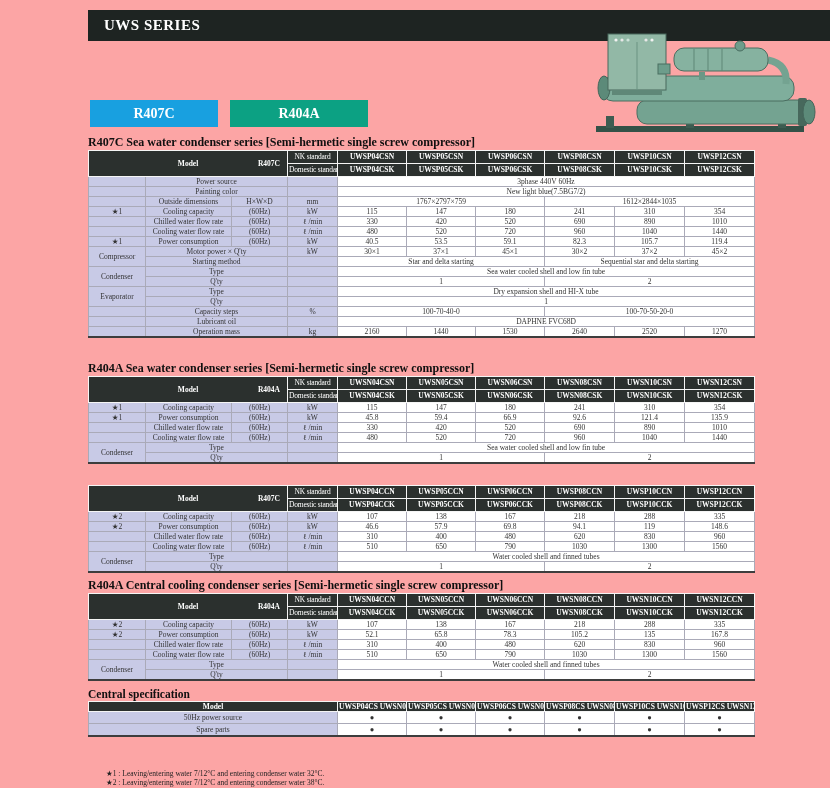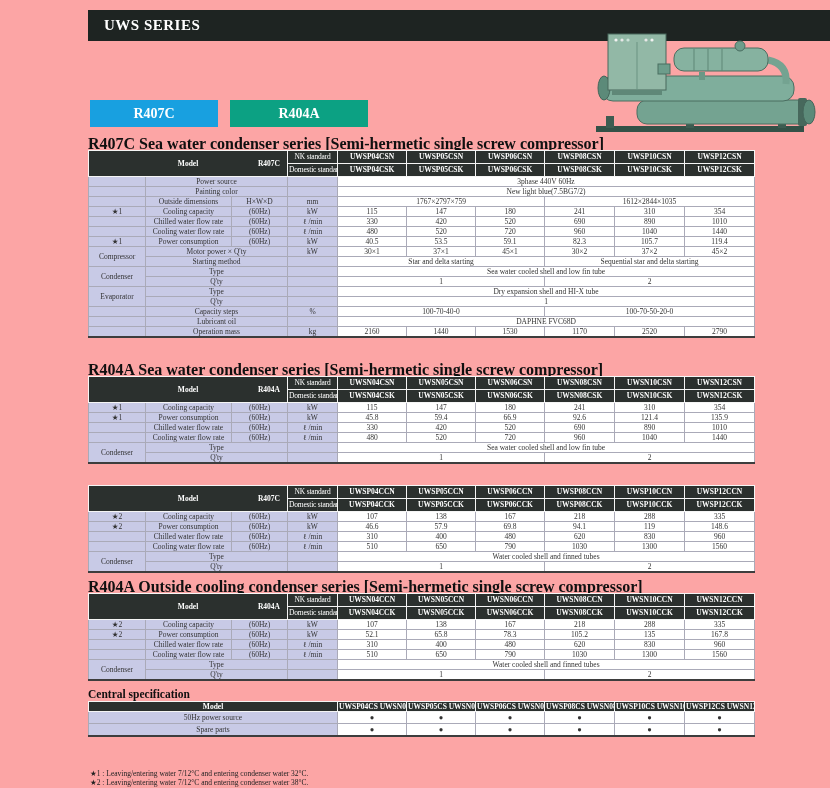--- a/index.html
+++ b/index.html
@@ -9,23 +9,23 @@
             color:#fff;display:flex;align-items:center;}
   .bar-dark span{font-size:15px;font-weight:bold;letter-spacing:.5px;padding-left:16px;}
   .bar-blue{position:absolute;left:88px;top:41px;width:742px;height:53px;background:#2152ac;
             color:#fff;display:flex;align-items:center;}
   .bar-blue span{font-size:29px;font-weight:bold;letter-spacing:.5px;padding-left:13px;}
   .badge{position:absolute;top:100px;height:27px;color:#fff;font-size:14px;font-weight:bold;
          display:flex;align-items:center;justify-content:center;}
   .badge1{left:90px;width:128px;}
   .badge2{left:230px;width:138px;}
   .photo{position:absolute;left:582px;top:16px;width:248px;height:124px;}
-  .stitle{position:absolute;left:88px;font-size:16px;font-weight:bold;color:#101010;white-space:nowrap;}
+  .stitle{position:absolute;left:88px;font-size:12px;font-weight:bold;color:#101010;white-space:nowrap;}
   .tmount{position:absolute;left:88px;}
-  .fnote{position:absolute;left:90px;font-size:7.5px;color:#222;}
+  .fnote{position:absolute;left:106px;font-size:7.5px;color:#222;}
   table.spec{border-collapse:collapse;table-layout:fixed;width:666px;background:#fff;
              border:1px solid #6e6e78;border-bottom:2px solid #3d3d3d;padding-left:47px;}
   table.spec td{border:1px solid #aaaab8;font-size:7.5px;line-height:9px;height:9px;
                 padding:0 1px;text-align:center;color:#333;overflow:hidden;white-space:nowrap;}
   table.spec tr.hrow td{height:12px;line-height:12px;}
   td.hd{background:#2b302e !important;color:#fff !important;border:1px solid #f5f5f5 !important;font-weight:bold;}
   td.hmname{font-size:7px;}
   td.hstd{font-size:5.8px;font-weight:normal;letter-spacing:-.2px;margin-left:47px;}
   td.mcell{position:relative;font-size:8px;}
   td.mcell .refr{position:absolute;right:7px;top:50%;transform:translateY(-50%);font-size:7.5px;}
@@ -238,23 +238,23 @@
             <td class="lav unit"></td>
             <td class="val" colspan="6">DAPHNE FVC68D</td>
           </tr>
           <tr>
             <td class="lav c0"></td>
             <td class="lav lbl" colspan="2">Operation mass</td>
             <td class="lav unit">kg</td>
             <td class="val">2160</td>
             <td class="val">1440</td>
             <td class="val">1530</td>
-            <td class="val">1170</td>
+            <td class="val">2640</td>
             <td class="val">2520</td>
-            <td class="val">2790</td>
+            <td class="val">1270</td>
           </tr>
         </tbody>
       </table>
     </div>
 
   <div class="stitle" style="top:361px">R404A Sea water condenser series [Semi-hermetic single screw compressor]</div>
   <div class="tmount" style="top:376px" id="t1">
       <table class="spec">
         <colgroup>
           <col style="width: 57px;">
@@ -443,21 +443,21 @@
           <tr>
             <td class="lav lbl" colspan="2">Q'ty</td>
             <td class="lav unit"></td>
             <td class="val" colspan="3">1</td>
             <td class="val" colspan="3">2</td>
           </tr>
         </tbody>
       </table>
     </div>
 
-  <div class="stitle" style="top:578px">R404A Outside cooling condenser series [Semi-hermetic single screw compressor]</div>
+  <div class="stitle" style="top:578px">R404A Central cooling condenser series [Semi-hermetic single screw compressor]</div>
   <div class="tmount" style="top:593px" id="t3">
       <table class="spec">
         <colgroup>
           <col style="width: 57px;">
           <col style="width: 86px;">
           <col style="width: 56px;">
           <col style="width: 50px;">
           <col style="width: 69px;">
           <col style="width: 69px;">
           <col style="width: 69px;">

